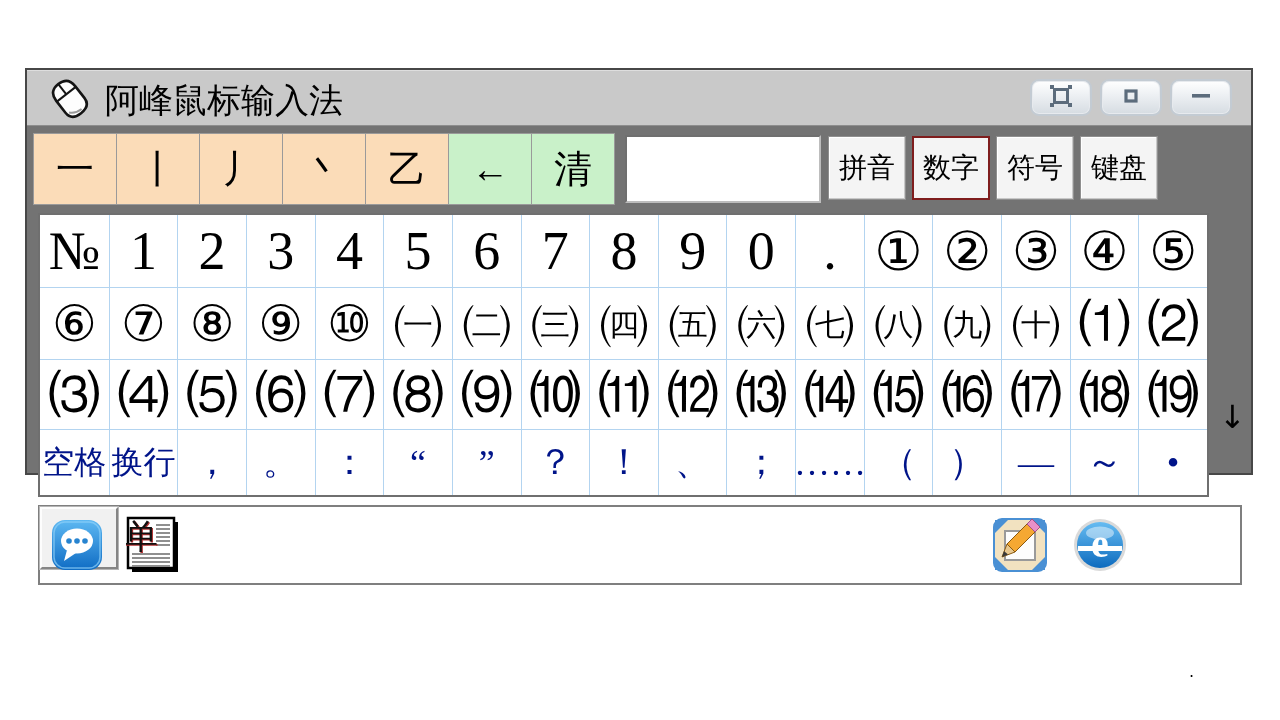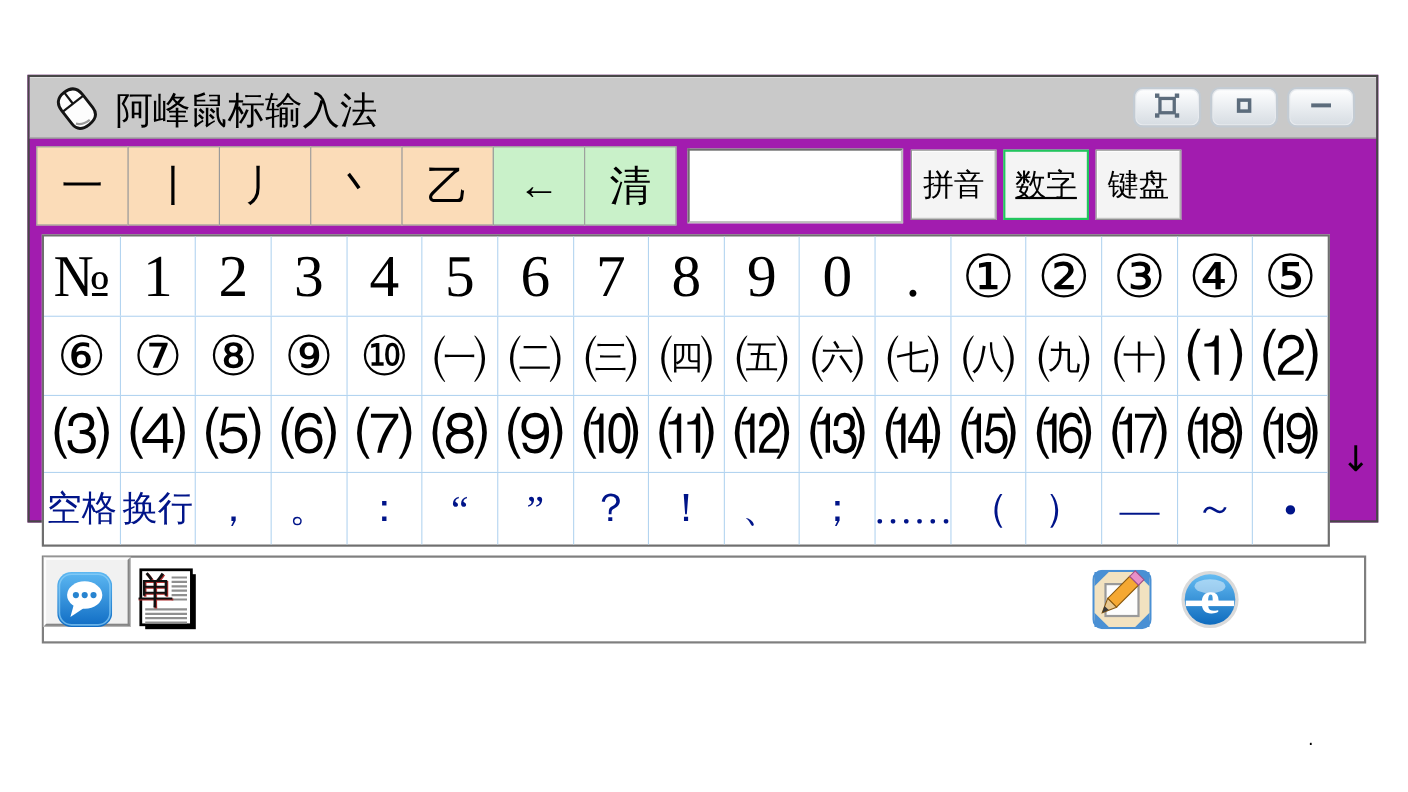--- a/index.html
+++ b/index.html
@@ -1,17 +1,17 @@
 <!DOCTYPE html>
 <html><head>
 <meta charset="utf-8">
 <style>
   html,body{margin:0;padding:0;width:1280px;height:720px;background:#fff;overflow:hidden;
             font-family:"Liberation Sans",sans-serif;}
-  .window{position:absolute;left:25px;top:68px;width:1228px;height:407px;background:#a21caf;
+  .window{position:absolute;left:25px;top:68px;width:1228px;height:407px;background:#737373;
           border:2px solid #474747;box-sizing:border-box;}
   
   .titlebar{position:absolute;left:0;top:0;width:100%;height:55px;background:#c9c9c9;
             border-bottom:1px solid #8d8d8d;box-shadow:inset 0 1px 0 #dedede;}
   .app-icon{position:absolute;left:20px;top:5px;width:46px;height:46px;}
   .app-title{position:absolute;left:78px;top:8px;font-family:"Liberation Serif","DejaVu Serif",serif;
              font-size:34px;color:#000;white-space:nowrap;}
   .winbtn{position:absolute;top:9px;width:62px;height:37px;border-radius:9px;
           background:linear-gradient(#ffffff, #eef1f4 40%, #d6dce2);
           border:2px solid #c3cbd3;box-shadow:0 0 0 1px #e7eaee inset;cursor:pointer;
@@ -24,21 +24,21 @@
         font-family:"Liberation Serif","DejaVu Serif",serif;font-size:38px;color:#000;}
   .skey.peach{background:#fbdcb8}.skey.green{background:#c9f1c9}
   .ime-input{position:absolute;left:598px;top:65px;width:196px;height:68px;box-sizing:border-box;
              background:#fff;border:2px solid;border-color:#6f6f6f #bdbdbd #bdbdbd #6f6f6f;
              font-size:28px;padding:0 8px;font-family:"Liberation Serif",serif;}
   .tab-row{position:absolute;left:801px;top:66px;display:flex;gap:6px;}
   .tab{width:78px;height:64px;box-sizing:border-box;background:#f4f4f4;border:1px solid #8f8f8f;
        box-shadow:inset -1px -1px 0 #c8c8c8, inset 1px 1px 0 #ffffff;cursor:pointer;
        display:flex;align-items:center;justify-content:center;
        font-family:"Liberation Serif","DejaVu Serif",serif;font-size:28px;color:#000;}
-  .tab.selected{border:2px solid #22c55e;box-shadow:none;text-decoration:underline;}
+  .tab.selected{border:2px solid #7f1d1d;box-shadow:none;}
   
   .char-grid{position:absolute;left:11px;top:143px;width:1171px;height:284px;box-sizing:border-box;
              background:#fff;border:2px solid #6f6f6f;display:grid;
              grid-template-rows:72px 72px 70px 1fr;}
   .grow{display:grid;grid-template-columns:repeat(17,1fr);}
   .grow + .grow{border-top:1px solid #b3d4f0;}
   .gcell{display:flex;align-items:center;justify-content:center;overflow:hidden;cursor:pointer;
          font-family:"Liberation Serif","DejaVu Serif",serif;font-size:54px;color:#000;}
   .gcell + .gcell{border-left:1px solid #b3d4f0;}
   .grow.r2 .gcell,.grow.r3 .gcell{font-size:50px;}
@@ -111,20 +111,21 @@
       <button class="skey peach">丿</button>
       <button class="skey peach">丶</button>
       <button class="skey peach">乙</button>
       <button class="skey green">←</button>
       <button class="skey green">清</button>
     </div>
   <input class="ime-input" value="" style="">
   <div class="tab-row">
       <button class="tab">拼音</button>
       <button class="tab selected">数字</button>
+      <button class="tab">符号</button>
       <button class="tab">键盘</button>
     </div>
 
   <div class="char-grid">
       <div class="grow r1">
         <div class="gcell">№</div>
         <div class="gcell">1</div>
         <div class="gcell">2</div>
         <div class="gcell">3</div>
         <div class="gcell">4</div>

